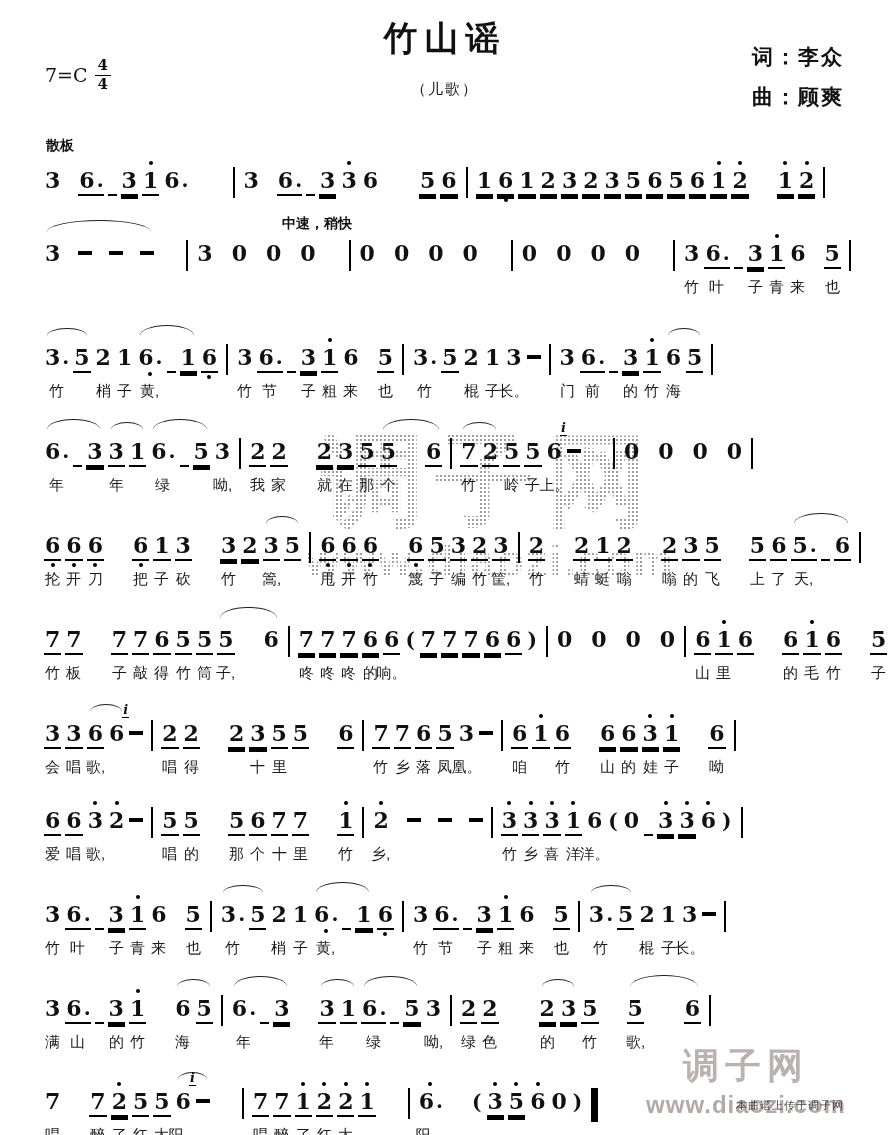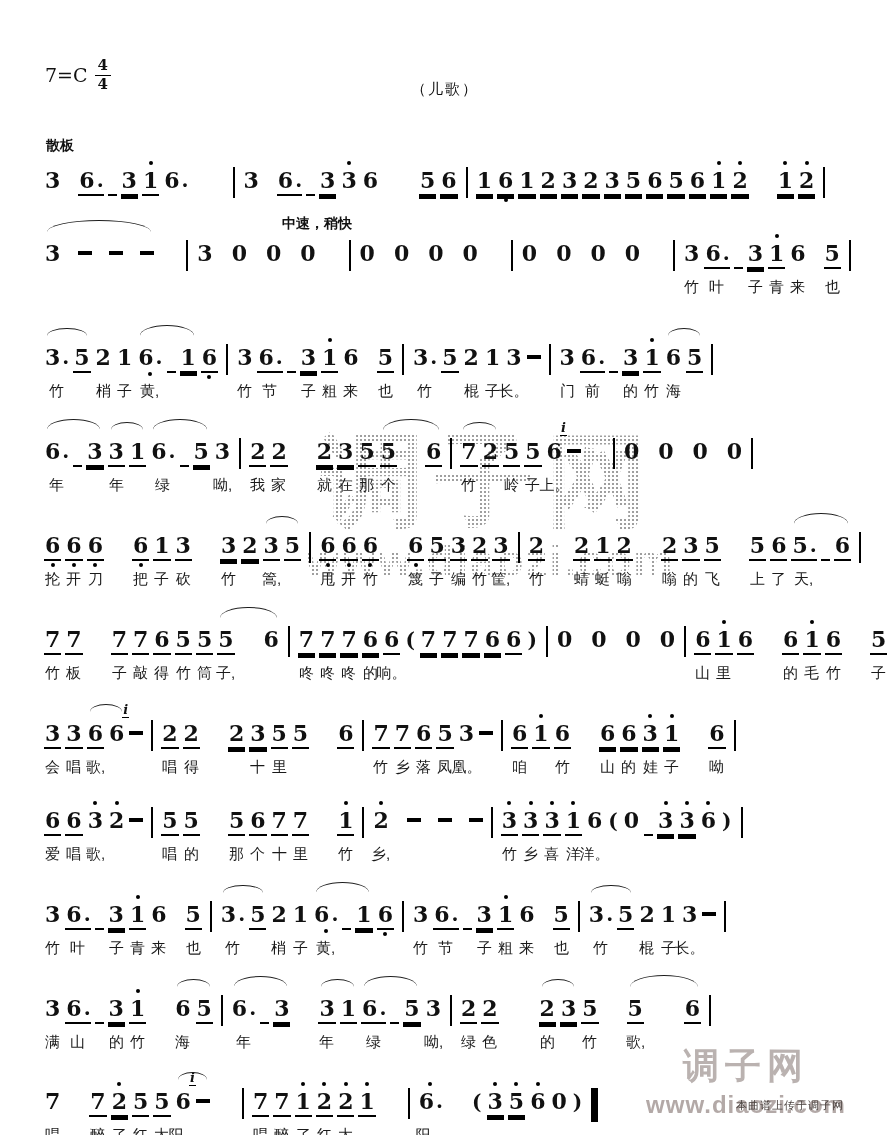--- a/index.html
+++ b/index.html
@@ -74,27 +74,32 @@
   #corner-wm{position:absolute;right:14px;top:1042px;width:260px;text-align:center;z-index:2;}
   #corner-wm .cw1{font:bold 36px "Liberation Serif",serif;color:#bab2b0;letter-spacing:6px;}
   #corner-wm .cw2{font:bold 24px "Liberation Sans",sans-serif;color:#b3a9a7;letter-spacing:1px;}
   #corner-wm .cw3{position:absolute;right:32px;top:56px;font:11px "Liberation Sans",sans-serif;
         color:#4a423f;letter-spacing:1px;}
 </style>
 </head>
 <body>
 
 <div id="header">
+  <div id="page-title">竹山谣</div>
   <div id="subtitle">（儿歌）</div>
   <div id="keysig">
     <span>7=C</span>
     <span class="frac">
       <span class="top">4</span>
       <span class="bot">4</span>
     </span>
+  </div>
+  <div id="credits">
+    <div>词：李众</div>
+    <div>曲：顾爽</div>
   </div>
 </div>
 
 <div id="center-wm">
   <div class="wm-c l1">调子网</div>
   <div class="wm-c l2">www.diaozi.com</div>
 </div>
 
 <div id="score">
     <div class="sys">

